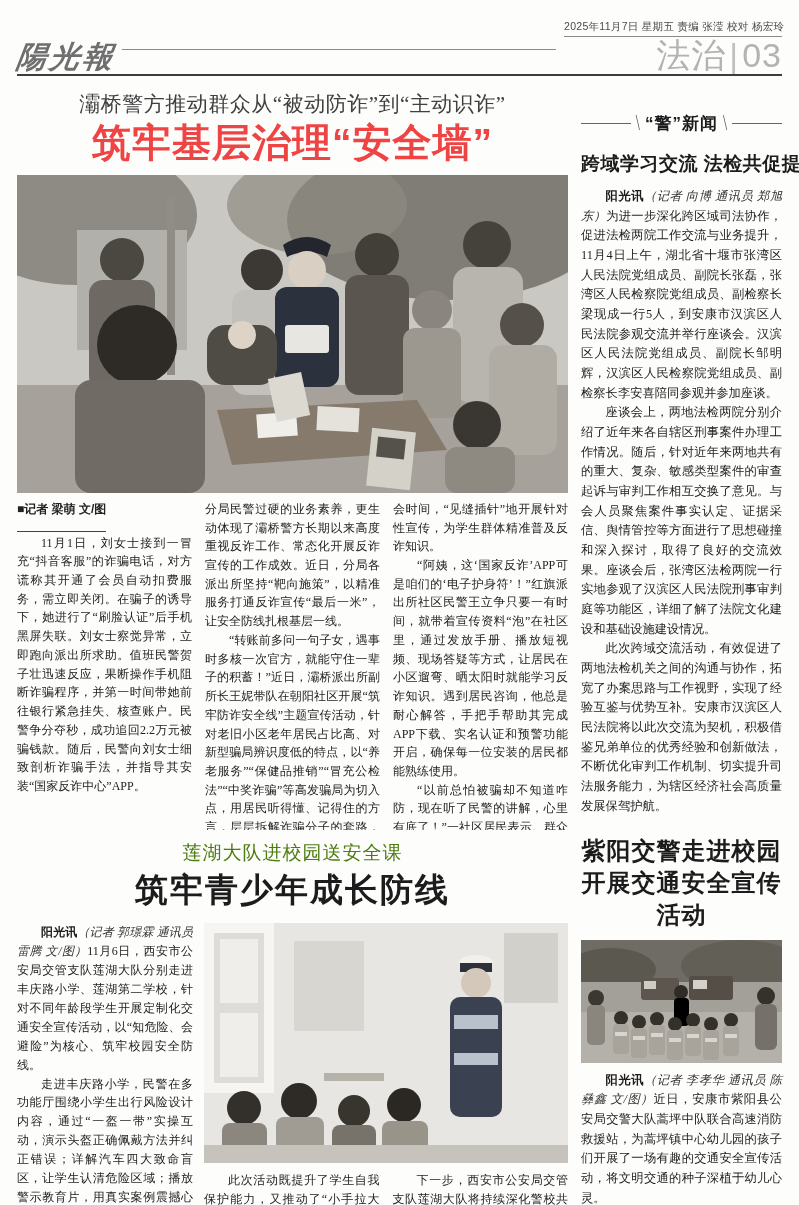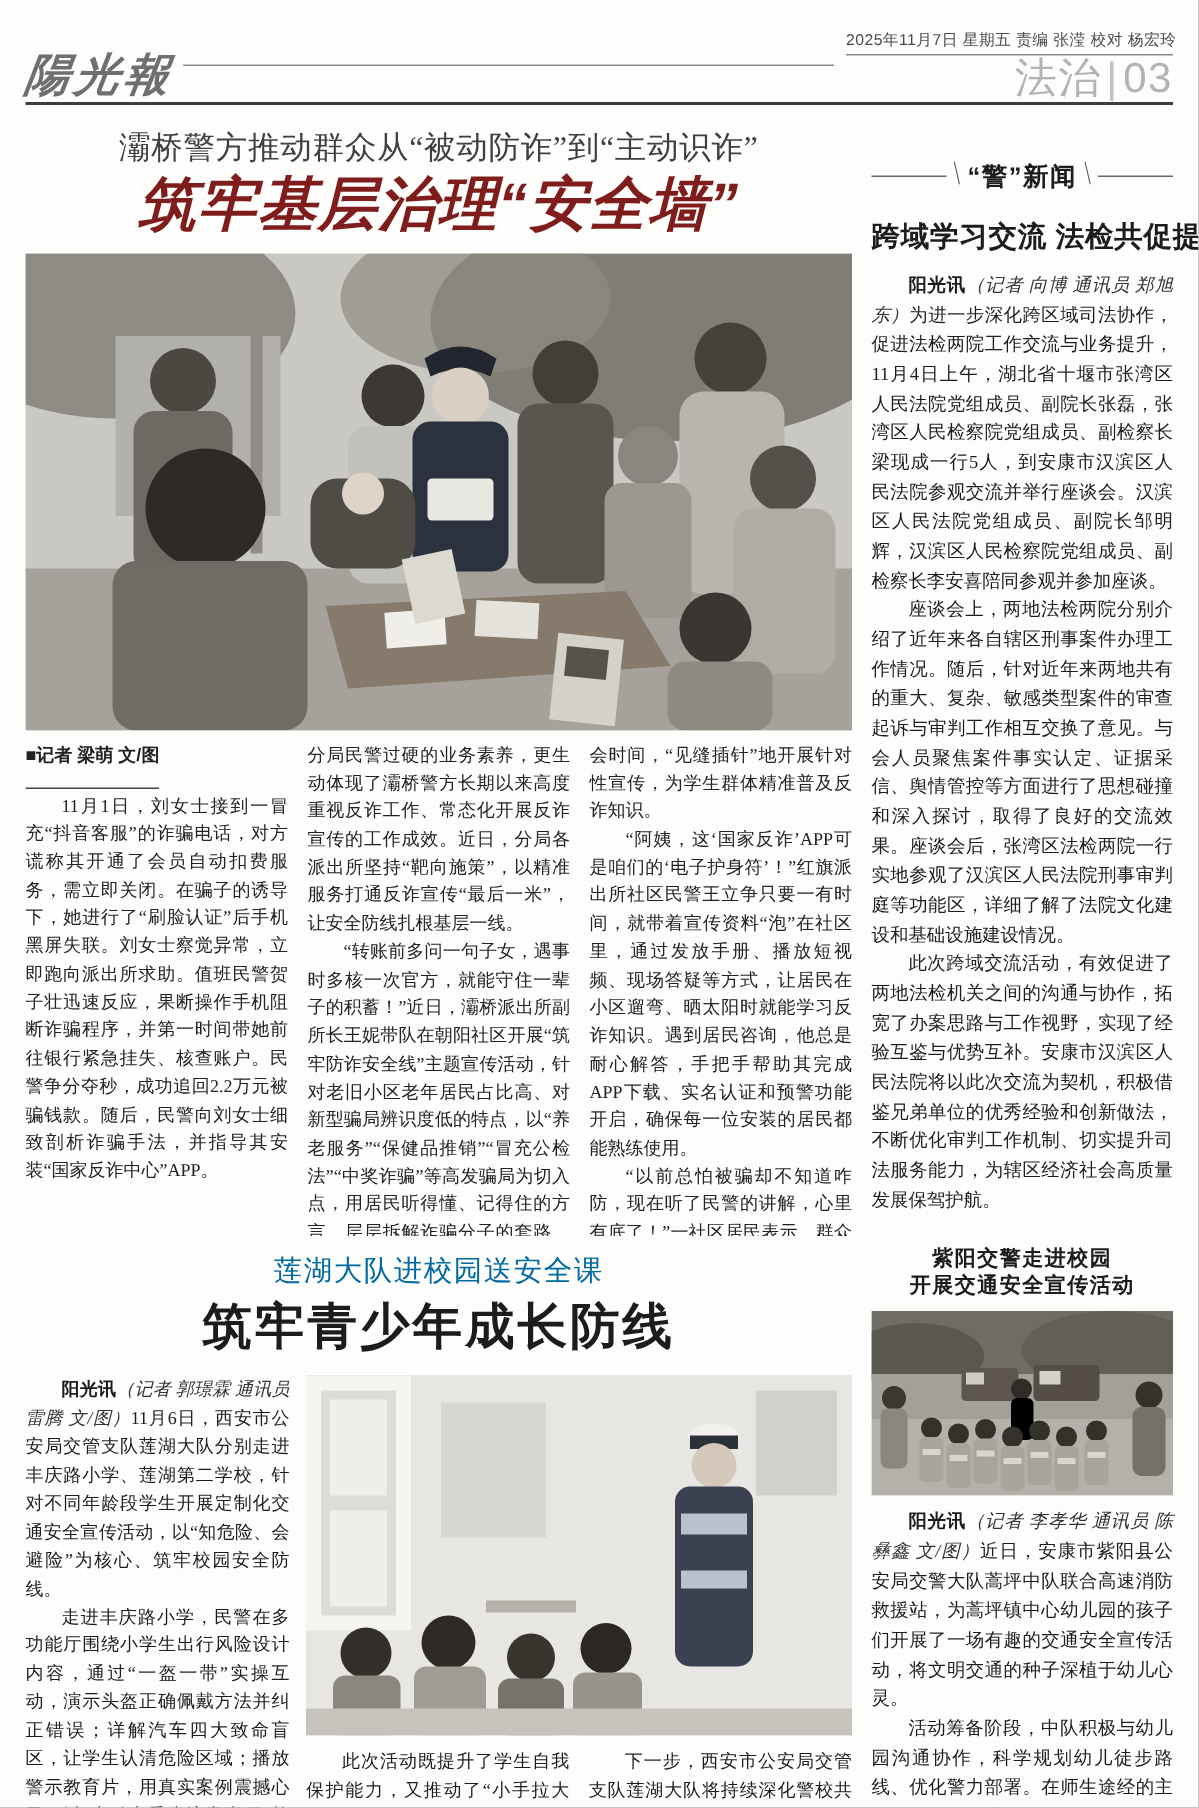--- a/index.html
+++ b/index.html
@@ -19,52 +19,51 @@
   }
   .logo-rule{flex:1;height:1px;background:#8a8a8a;margin:0 8px 22px 6px;}
   .hdr-right{text-align:right;width:218px;flex:none;}
   .dateline{
     font-size:10.5px;color:#4a4a4a;letter-spacing:.3px;white-space:nowrap;
     border-bottom:1px solid #8a8a8a;padding-bottom:2px;
     font-family:"Liberation Sans","DejaVu Sans",sans-serif;
   }
   .section-row{
     color:#b3b3b3;font-family:"Liberation Sans","DejaVu Sans",sans-serif;
-    font-size:28px;line-height:1.0;margin-top:1px;letter-spacing:1px;
+    font-size:34px;line-height:1.0;margin-top:1px;letter-spacing:1px;
     display:flex;justify-content:flex-end;align-items:center;gap:3px;
   }
   .section-row .bar{font-weight:200;color:#c0c0c0;}
   .hdr-rule{height:2px;background:#3d3d3d;margin-top:2px;}
   
   .content{display:flex;gap:13px;margin-top:14px;}
   .left-zone{width:551px;flex:none;}
   .sidebar{width:201px;flex:none;}
   
   .kicker{
     text-align:center;font-size:21px;color:#404040;letter-spacing:.5px;white-space:nowrap;
   }
   .big-title{
     text-align:center;font-weight:bold;font-size:39px;letter-spacing:1px;
-    margin:4px 0 10px 0;color:#7f1d1d;line-height:1.1;
-    font-family:"Liberation Sans","DejaVu Sans",sans-serif;
-    font-style:italic;
+    margin:4px 0 10px 0;color:#ef4444;line-height:1.1;
+    font-family:"Liberation Sans","DejaVu Sans",sans-serif;
   }
   .photo-frame{background:#d6d5d1;overflow:hidden;line-height:0;}
   .main-photo{width:551px;height:318px;}
   .cols{display:flex;gap:13px;margin-top:7px;height:330px;overflow:hidden;}
   .col{flex:1;font-size:12px;line-height:1.56;text-align:justify;color:#222;}
   .col p{margin:0;text-indent:2em;}
   .byline-main{
     font-weight:bold;border-bottom:1px solid #444;display:inline-block;
     padding-bottom:12px;margin-bottom:2px;font-size:12px;
     font-family:"Liberation Sans","DejaVu Sans",sans-serif;
   }
   
   .mid{margin-top:10px;}
-  .mid-kicker{text-align:center;font-size:19px;color:#0369a1;letter-spacing:1px;}
+  .mid-kicker{text-align:center;font-size:19px;color:#4d7c0f;letter-spacing:1px;}
   .mid-title{
     text-align:center;font-weight:bold;font-size:33px;letter-spacing:2px;
     margin:2px 0 10px 0;font-family:"Liberation Sans","DejaVu Sans",sans-serif;
   }
   .mid-body{display:flex;gap:11px;}
   .mid-col1{width:176px;flex:none;font-size:12px;line-height:1.58;text-align:justify;height:300px;overflow:hidden;}
   .mid-col1 p{margin:0;text-indent:2em;}
   .mid-right{flex:1;}
   .mid-photo{width:364px;height:240px;}
   .mid-caps{display:flex;gap:13px;margin-top:8px;}
@@ -81,21 +80,21 @@
     font-weight:bold;font-size:17px;letter-spacing:1px;white-space:nowrap;
     font-family:"Liberation Sans","DejaVu Sans",sans-serif;
   }
   .sb-title{
     font-weight:bold;font-size:19px;text-align:center;letter-spacing:.5px;
     margin:16px 0 10px 0;white-space:nowrap;
     font-family:"Liberation Sans","DejaVu Sans",sans-serif;
   }
   .sb-text p{margin:0;font-size:12.3px;line-height:1.6;text-align:justify;text-indent:2em;}
   .sb2-title{
-    font-weight:bold;font-size:14px;text-align:center;line-height:1.35;
+    font-weight:bold;font-size:24px;text-align:center;line-height:1.35;
     margin:18px 0 8px 0;letter-spacing:1px;
     font-family:"Liberation Sans","DejaVu Sans",sans-serif;
   }
   .sb-photo{width:201px;height:123px;}
   .sb-photo-wrap{margin:2px 0 8px 0;}
 </style>
 </head>
 <body>
 
 <div class="page">

